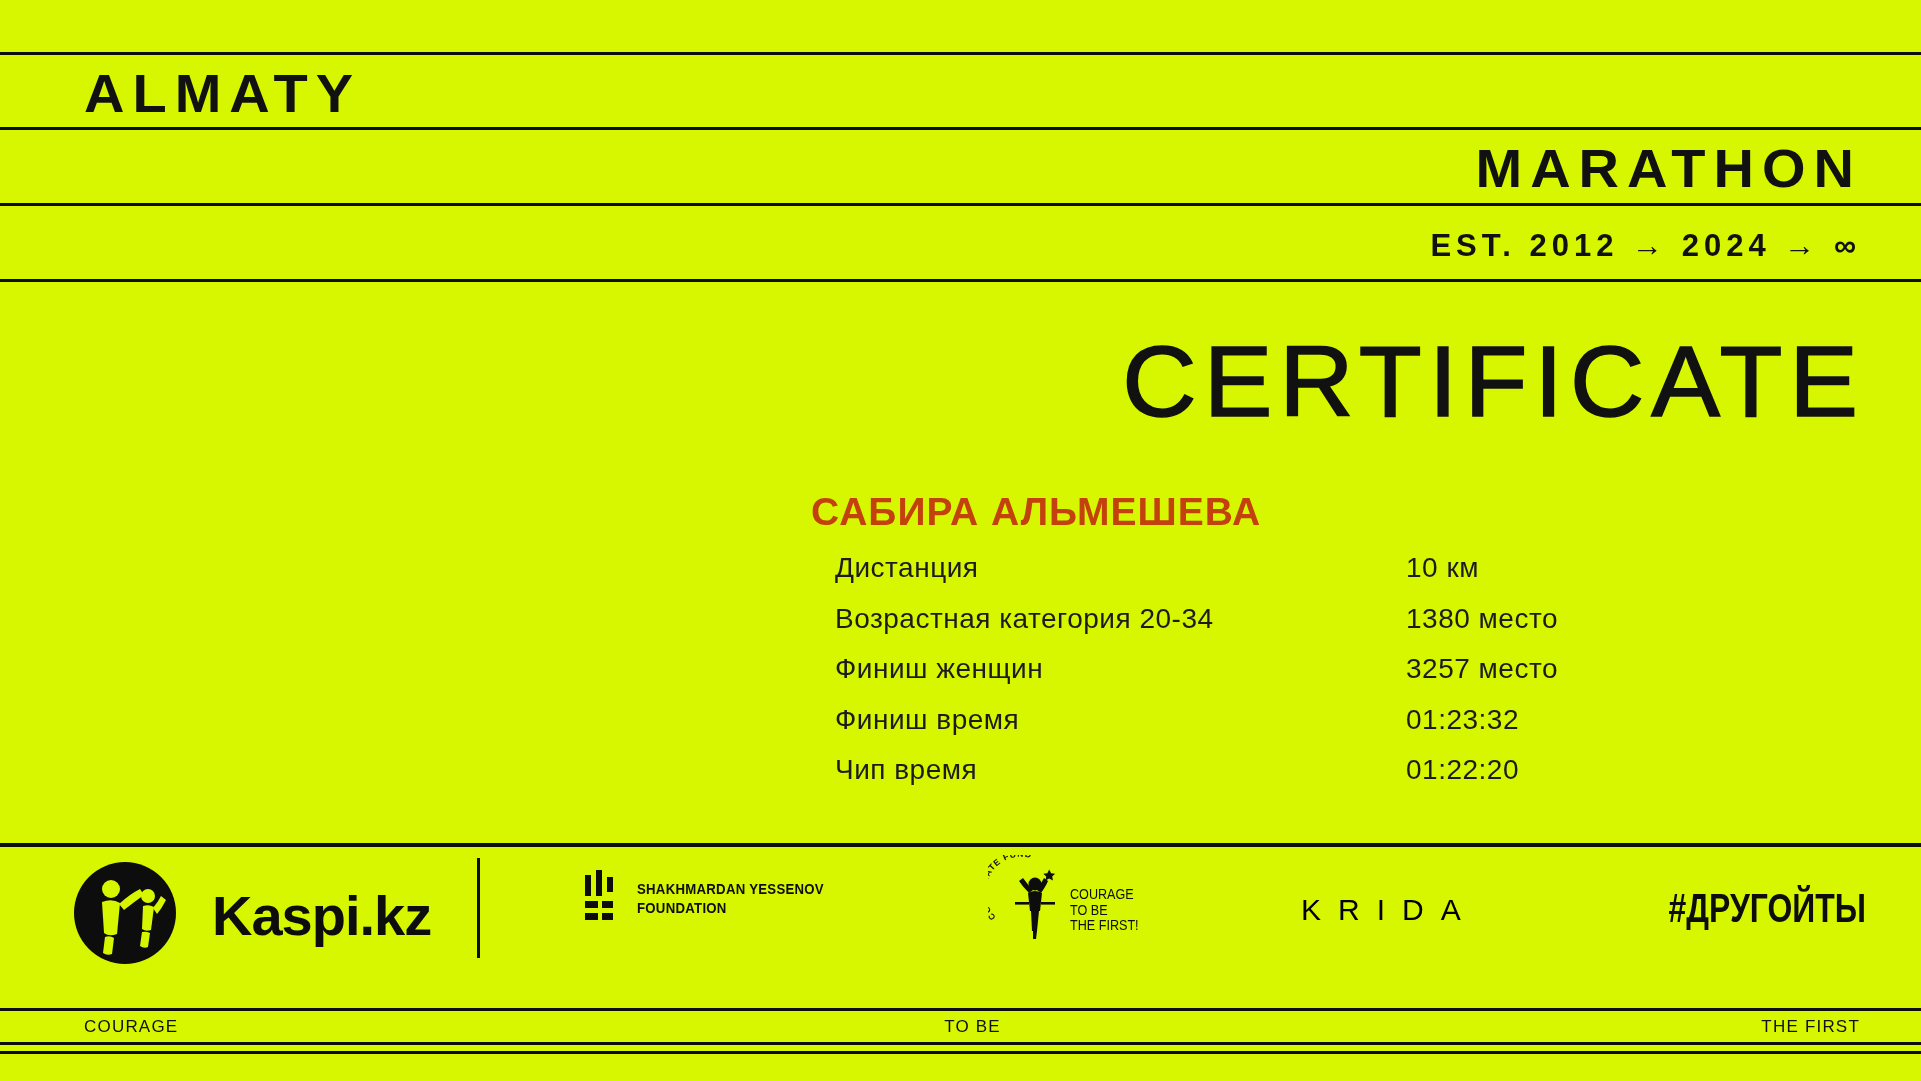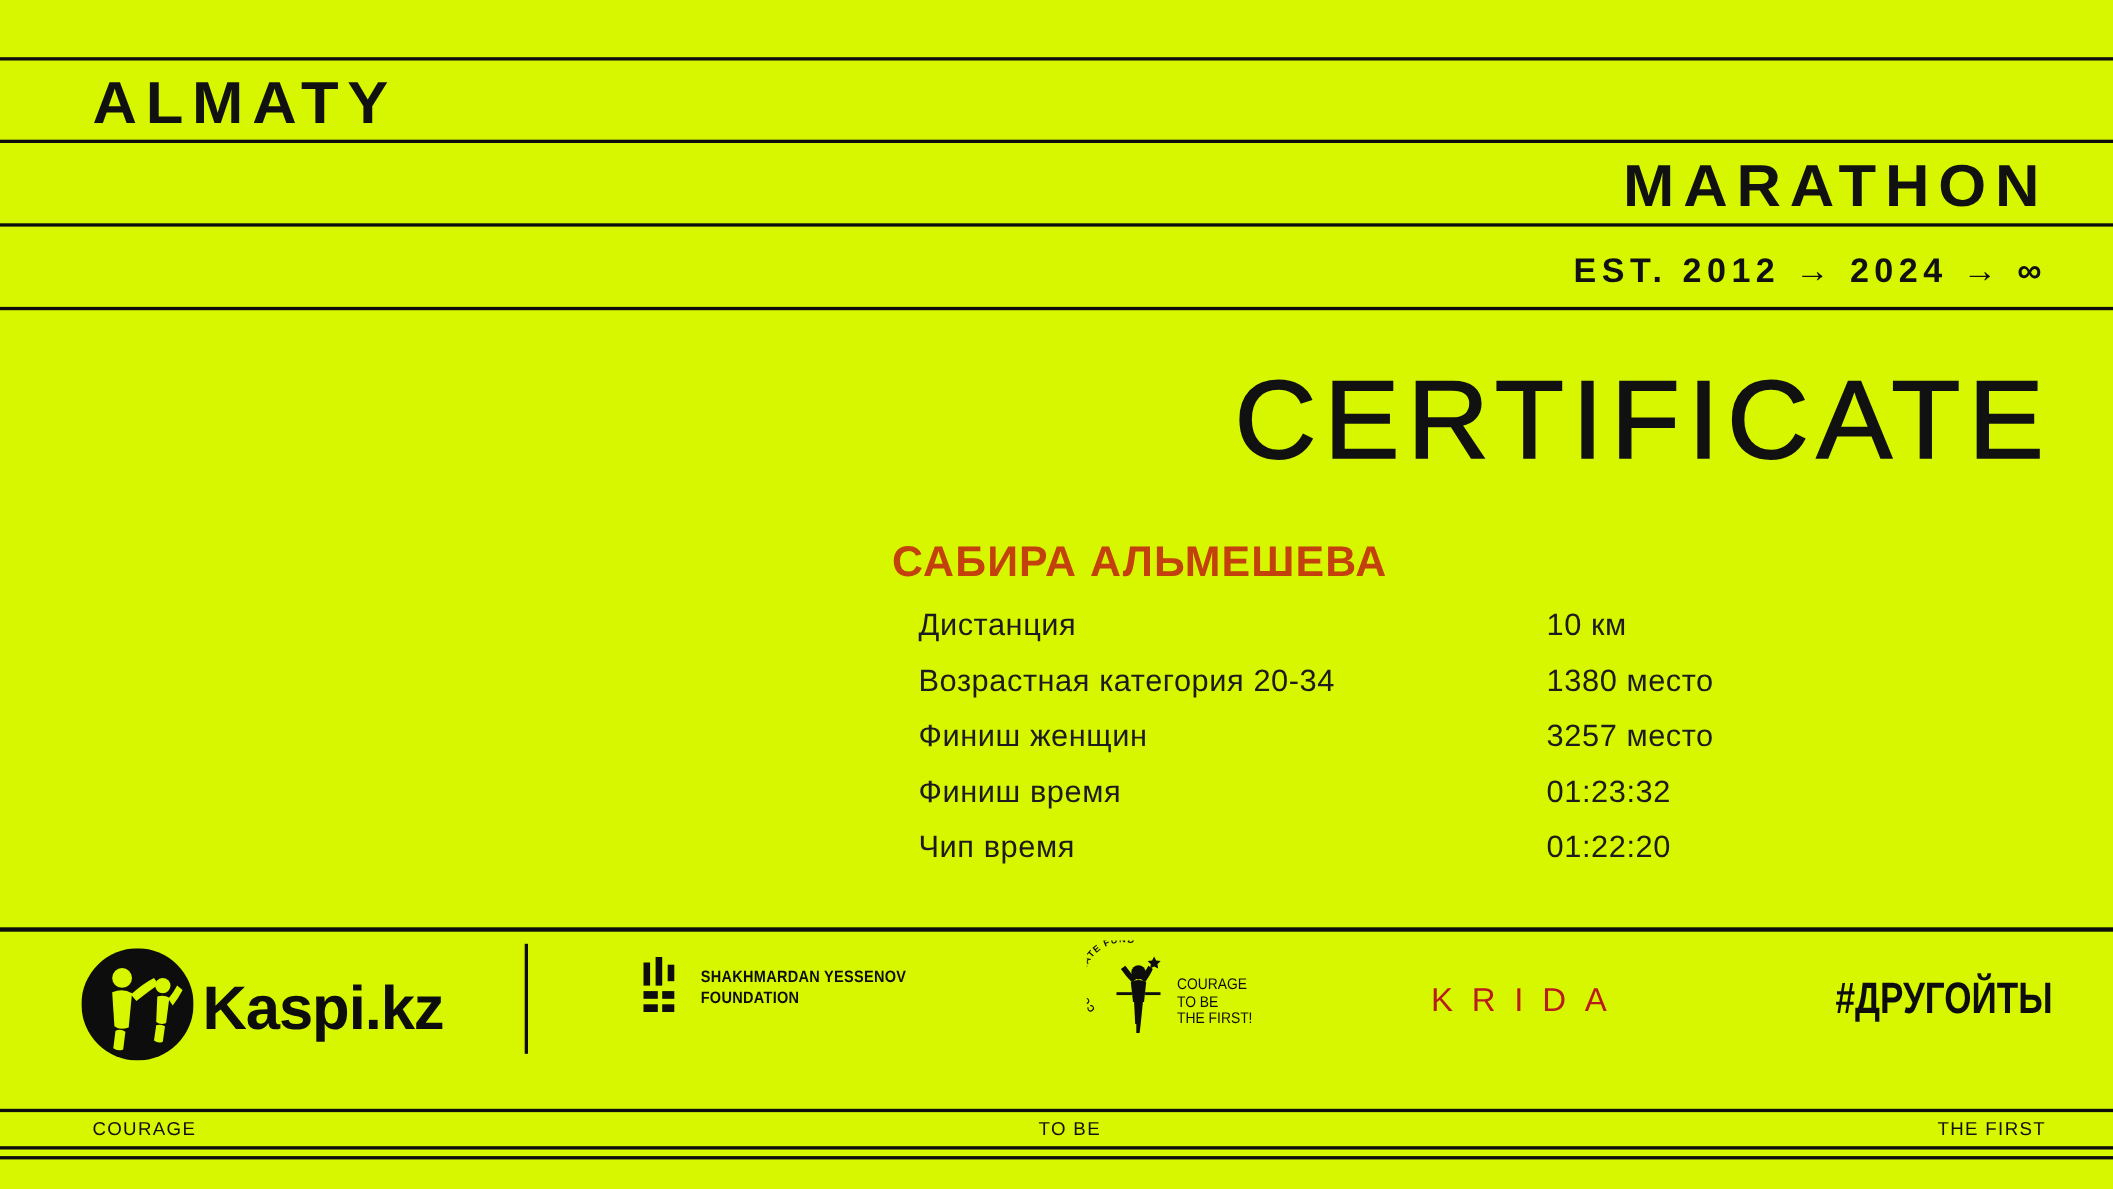--- a/index.html
+++ b/index.html
@@ -42,21 +42,21 @@
     white-space:nowrap;
   }
   .results{position:absolute;left:812px;top:552px;width:720px;margin-left:23px;}
   .rrow{position:relative;height:50.5px;font-size:28px;color:#1c1c1c;}
   .rlabel{position:absolute;left:0;top:0;white-space:nowrap;letter-spacing:0.5px;}
   .rvalue{position:absolute;left:571px;top:0;white-space:nowrap;letter-spacing:0.5px;}
 
   
   .kaspi-logo{position:absolute;left:74px;top:862px;width:102px;height:102px;}
   .kaspi-word{
-    position:absolute;left:184px;top:883px;
+    position:absolute;left:212px;top:883px;
     font-size:56px;font-weight:bold;letter-spacing:-1px;color:#0d0d0d;
     white-space:nowrap;
   }
   .footer-divider{left:477px;top:858px;height:100px;}
 
   .yessenov{position:absolute;left:585px;top:870px;width:260px;height:56px;}
   .yess-icon{position:absolute;left:0;top:0;width:30px;height:52px;}
   .yess-icon div{position:absolute;background:#0d0d0d;}
   .yi-b1{left:0;top:5px;width:6px;height:21px;}
   .yi-b2{left:11px;top:0;width:6px;height:26px;}
@@ -74,21 +74,21 @@
   .corpfund{position:absolute;left:988px;top:855px;width:230px;height:90px;}
   .cf-svg{position:absolute;left:0;top:0;}
   .cf-slogan{
     position:absolute;left:82px;top:32px;color:#0d0d0d;
     font-size:14px;line-height:15.5px;letter-spacing:0px;
     transform:scaleX(0.9);transform-origin:left top;white-space:nowrap;
   }
 
   .krida{
     position:absolute;left:1301px;top:893px;
-    font-size:30px;font-weight:normal;letter-spacing:17px;color:#b91c1c;
+    font-size:30px;font-weight:normal;letter-spacing:17px;color:#000000;
     transform:scaleY(1.0);white-space:nowrap;
   }
   .hashtag{
     position:absolute;right:79px;top:886px;
     font-size:38px;font-weight:bold;letter-spacing:0px;color:#0d0d0d;
     transform:scaleX(0.84) scaleY(1.05);transform-origin:right top;white-space:nowrap;
   }
 
   
   .strip-text{position:absolute;top:1017px;left:0;width:100%;height:22px;font-size:17px;letter-spacing:1.2px;color:#111;}

